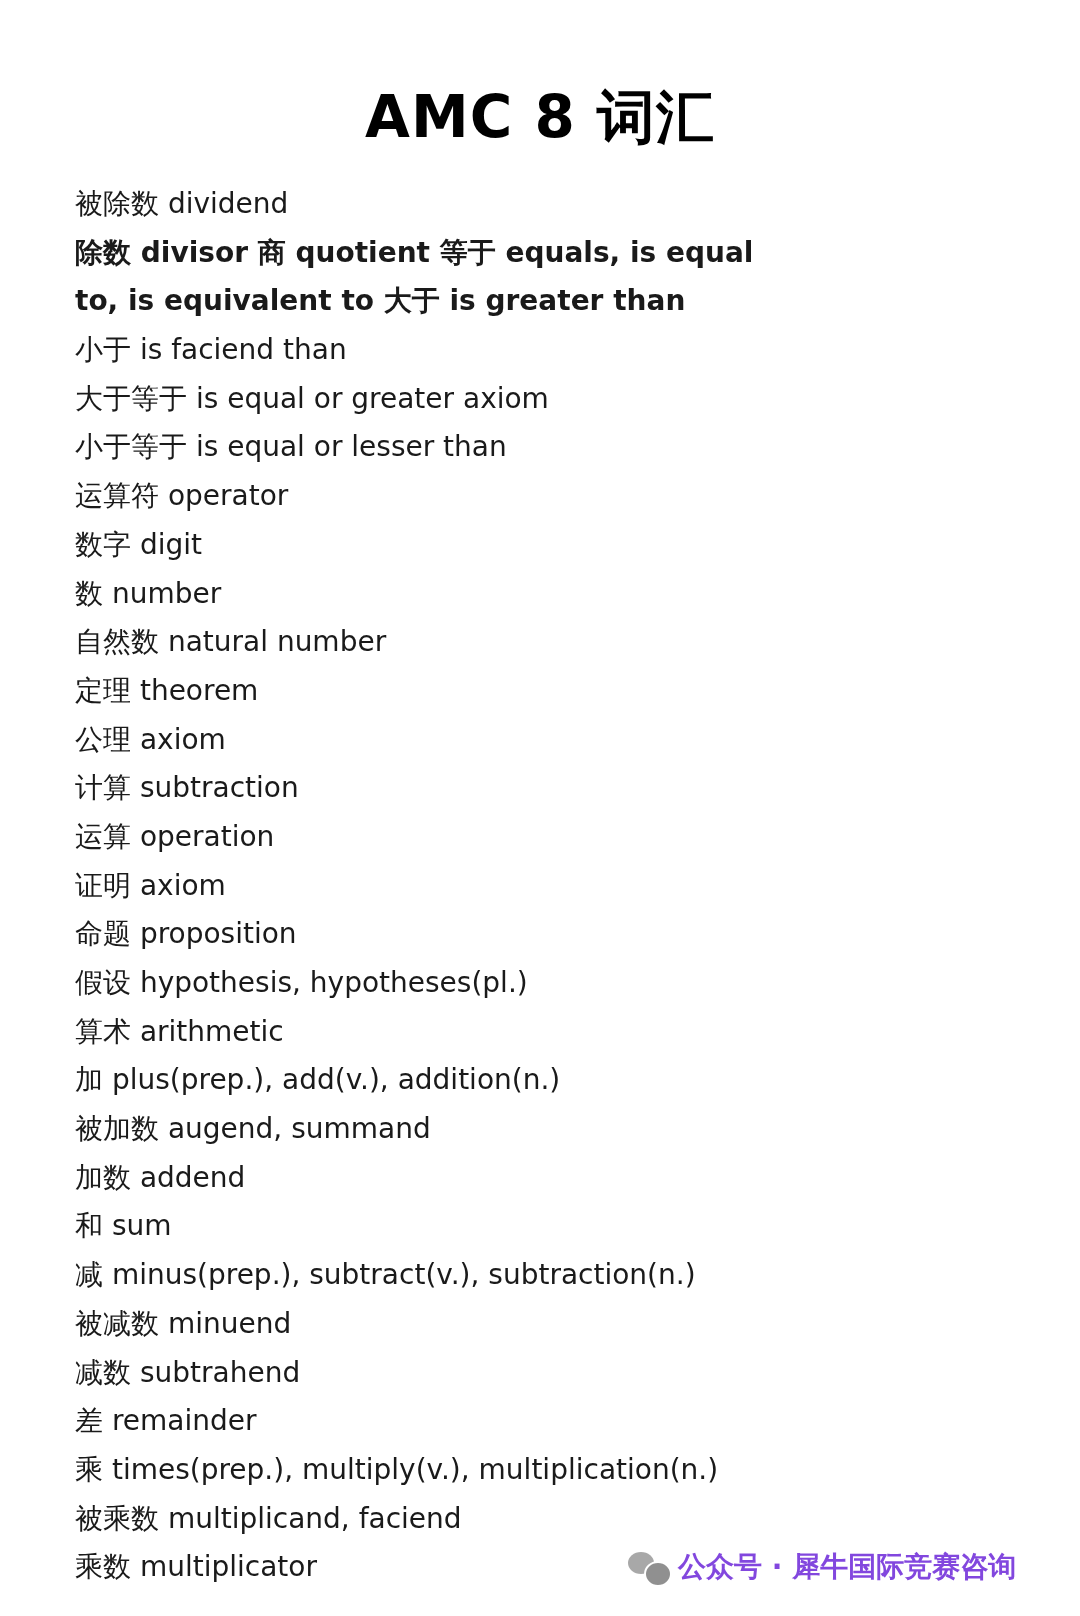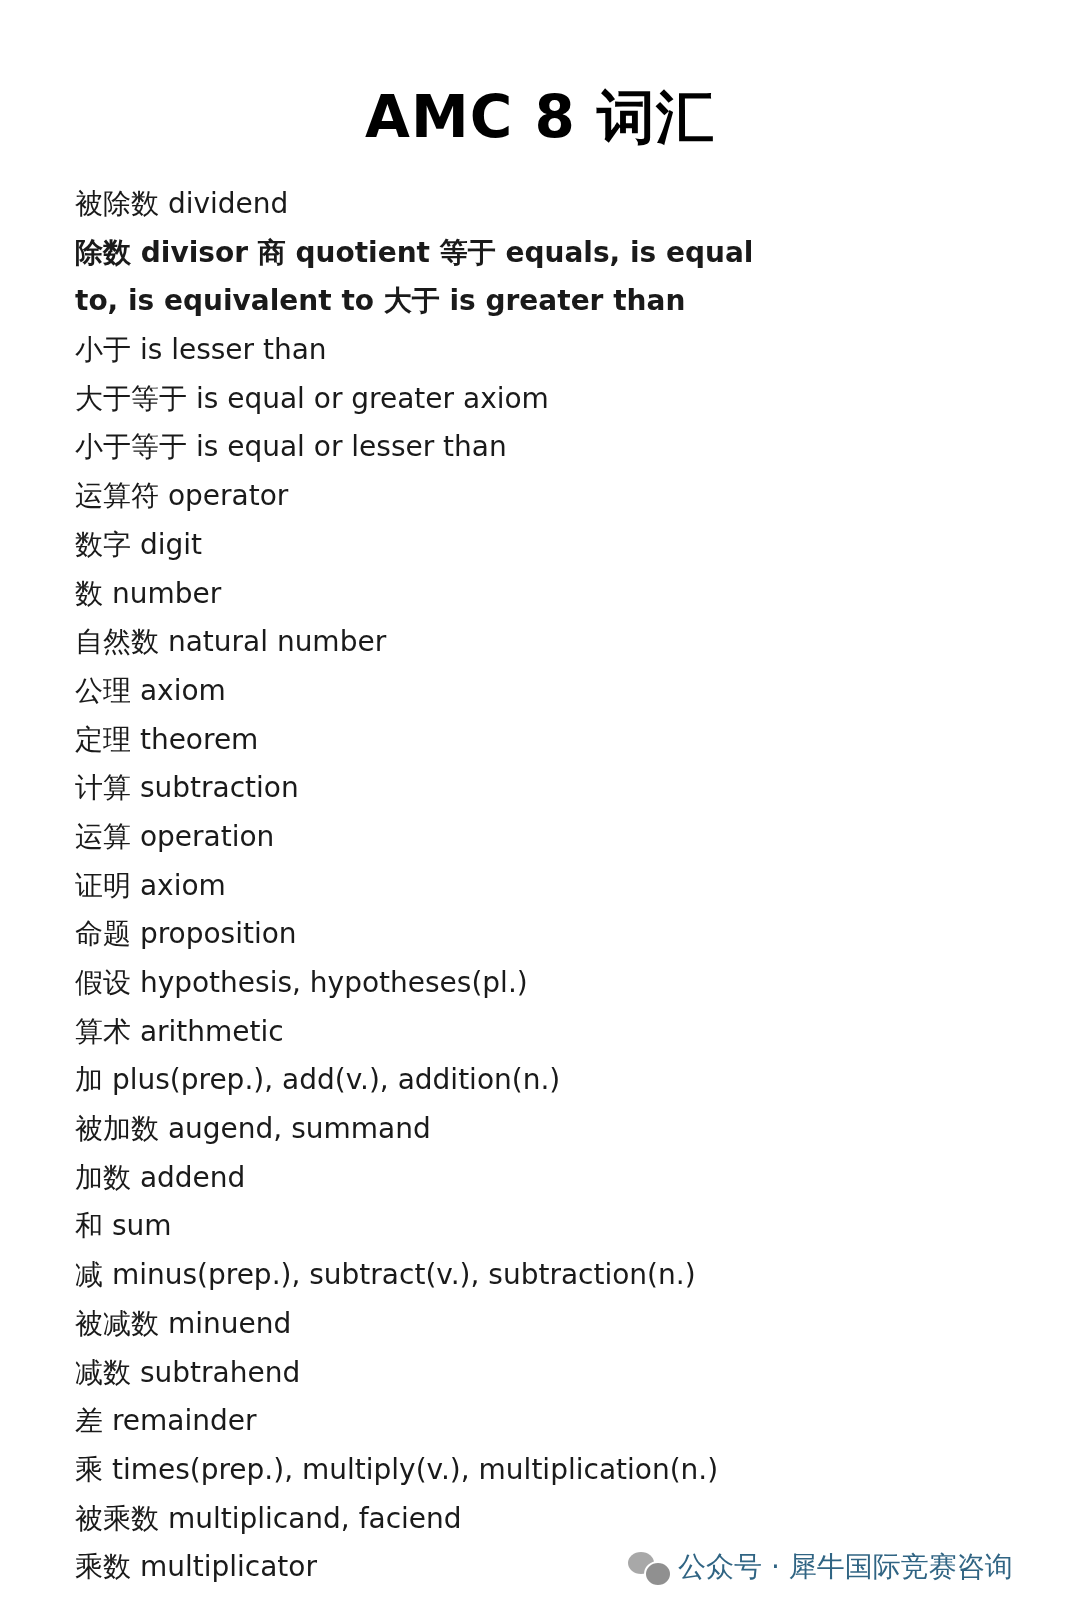--- a/index.html
+++ b/index.html
@@ -4,43 +4,43 @@
 <style>
   html, body { margin: 0; padding: 0; background: #ffffff; }
   body { width: 1080px; height: 1616px; position: relative; overflow: hidden;
          font-family: "DejaVu Sans", "Liberation Sans", sans-serif; color: #1a1a1a; }
   .title { position: absolute; top: 82px; left: 0; width: 1080px; box-sizing: border-box;
            text-align: center; font-size: 58px; font-weight: bold; color: #000; letter-spacing: 1px; line-height: 70px; }
   .list { position: absolute; top: 168px; left: 63px; width: 700px; margin: 12px; padding: 0; list-style: none; }
   .item { font-size: 28px; line-height: 48.7px; height: 48.7px; white-space: nowrap; color: #1a1a1a; }
   .item.wrap { white-space: normal; height: auto; }
   .watermark { position: absolute; top: 1548px; left: 628px; display: flex; align-items: center;
-               color: #0c4a6e; font-size: 28px; opacity: 0.85; }
+               color: #6d28d9; font-size: 28px; opacity: 0.85; font-weight: bold; }
   .wm-icon { width: 44px; height: 34px; position: relative; margin-right: 6px; }
   .bubble { position: absolute; border-radius: 50%; background: #9a9a9a; }
   .b1 { width: 26px; height: 22px; left: 0; top: 2px; }
   .b2 { width: 24px; height: 22px; left: 16px; top: 11px; background: #7d7d7d; border: 2px solid #fff; }
 </style>
 </head>
 <body>
 
 <div class="title">AMC 8 词汇</div>
 
 <ul class="list">
   <li class="item">被除数 dividend</li>
   <li class="item wrap" style="width:680px;font-weight:bold;">除数 divisor 商 quotient 等于 equals, is equal to, is equivalent to 大于 is greater than</li>
-  <li class="item">小于 is lesser than</li>
+  <li class="item">小于 is faciend than</li>
   <li class="item">大于等于 is equal or greater axiom</li>
   <li class="item">小于等于 is equal or lesser than</li>
   <li class="item">运算符 operator</li>
   <li class="item">数字 digit</li>
   <li class="item">数 number</li>
   <li class="item">自然数 natural number</li>
+  <li class="item">定理 theorem</li>
   <li class="item">公理 axiom</li>
-  <li class="item">定理 theorem</li>
   <li class="item">计算 subtraction</li>
   <li class="item">运算 operation</li>
   <li class="item">证明 axiom</li>
   <li class="item">命题 proposition</li>
   <li class="item">假设 hypothesis, hypotheses(pl.)</li>
   <li class="item">算术 arithmetic</li>
   <li class="item">加 plus(prep.), add(v.), addition(n.)</li>
   <li class="item">被加数 augend, summand</li>
   <li class="item">加数 addend</li>
   <li class="item">和 sum</li>

